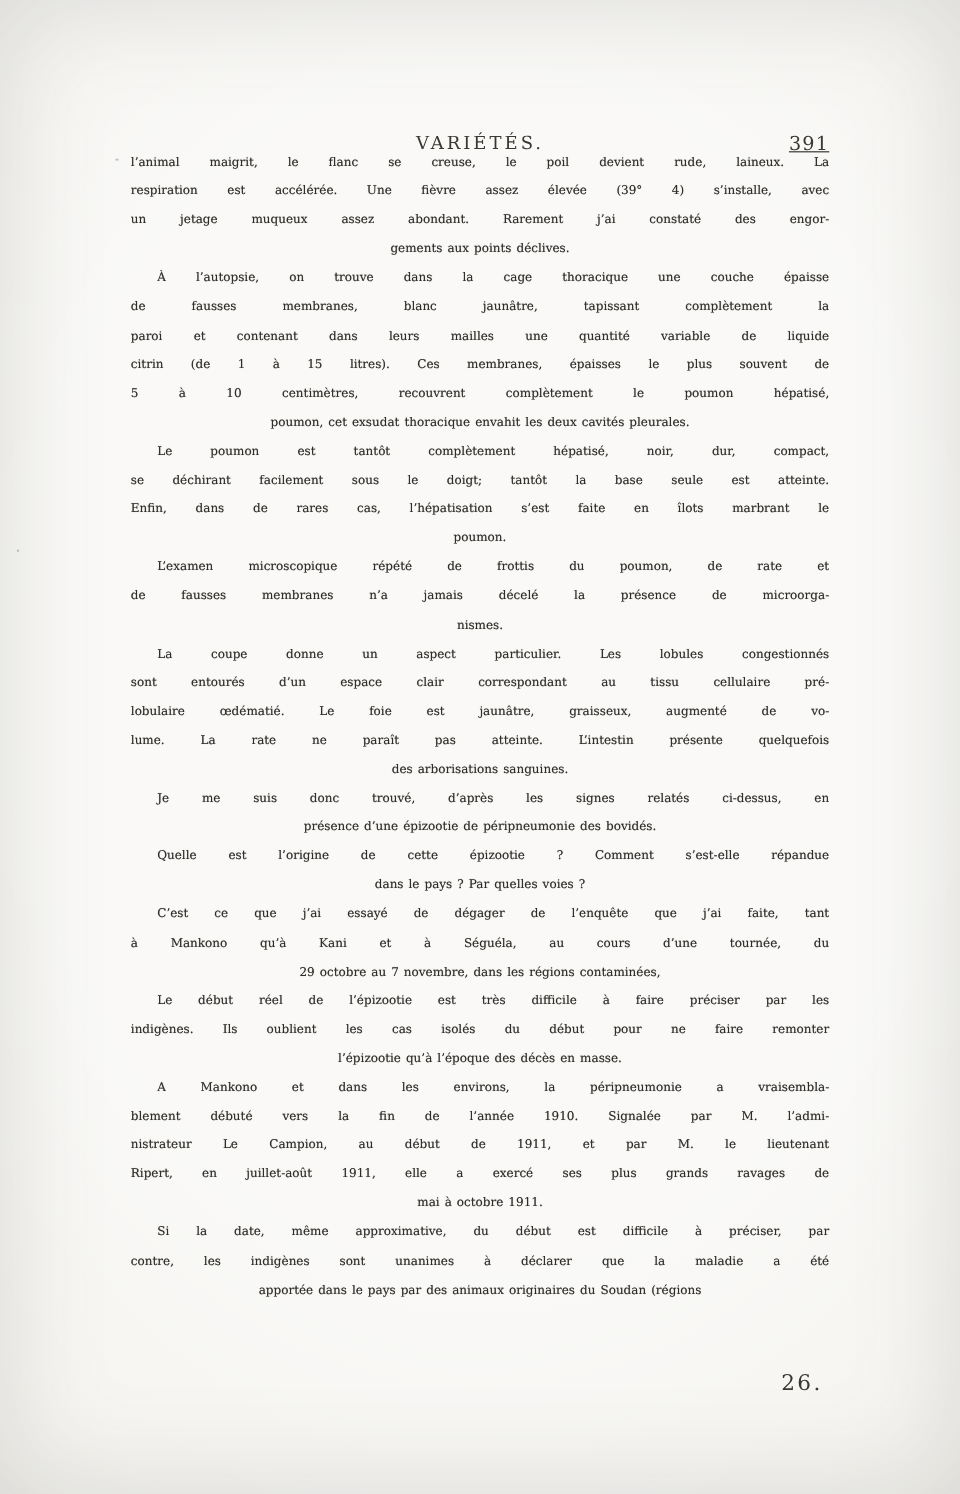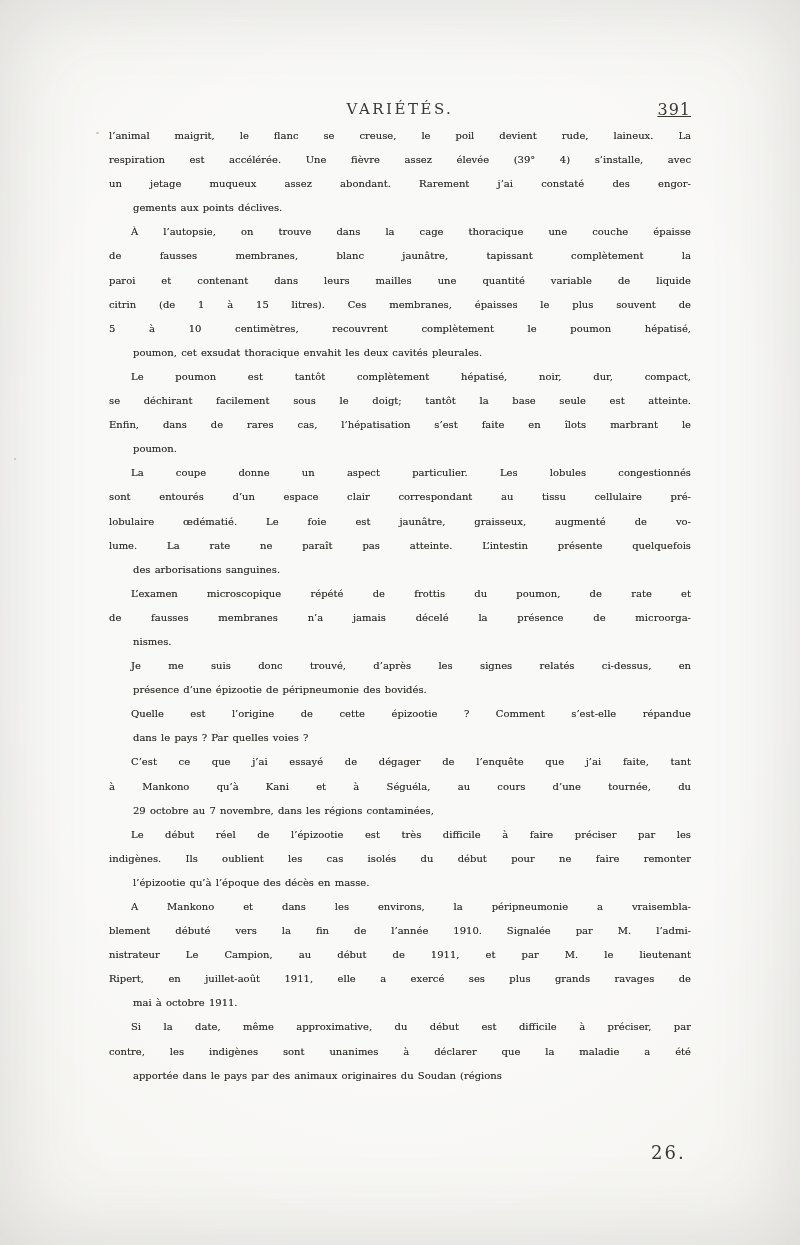--- a/index.html
+++ b/index.html
@@ -17,21 +17,21 @@
   }
   .page{
     position:absolute;inset:0;
     background:
       radial-gradient(ellipse 120% 100% at 50% 45%, rgba(255,255,255,0.55) 40%, rgba(0,0,0,0) 75%),
       var(--paper);
     box-shadow:inset 0 0 90px rgba(90,88,82,0.18);
   }
   .running-head{
     position:absolute;
-    top:100px;left:109px;width:582px;
+    top:110px;left:109px;width:582px;
     height:22px;
   }
   .running-title{
     position:absolute;left:0;right:0;
     text-align:center;
     font-size:15px;
     letter-spacing:2.5px;
     color:#3a3833;
   }
   .page-number{
@@ -45,21 +45,21 @@
     position:absolute;
     top:124px;left:109px;width:582px;
     font-size:10px;
     line-height:24.1px;
     word-spacing:1px;
     text-shadow:0 0 0.6px rgba(62,60,55,0.55);
   }
   .paragraph{margin:0;}
   .line{white-space:normal;}
   .line.just{text-align:justify;text-align-last:justify;}
-  .line.last{text-align:left;margin-left:24px;}
+  .line.last{text-align:center;}
   .line.indent{text-indent:22px;}
   .signature-mark{
     position:absolute;
     top:1142px;left:651px;
     font-size:18px;
     letter-spacing:2px;
     color:#3a3833;
   }
   .scan-speck{
     position:absolute;border-radius:50%;
@@ -93,30 +93,30 @@
         <div class="line just">5 à 10 centimètres, recouvrent complètement le poumon hépatisé,</div>
         <div class="line last">poumon, cet exsudat thoracique envahit les deux cavités pleurales.</div>
       </div>
       <div class="paragraph">
         <div class="line just indent">Le poumon est tantôt complètement hépatisé, noir, dur, compact,</div>
         <div class="line just">se déchirant facilement sous le doigt; tantôt la base seule est atteinte.</div>
         <div class="line just">Enfin, dans de rares cas, l’hépatisation s’est faite en îlots marbrant le</div>
         <div class="line last">poumon.</div>
       </div>
       <div class="paragraph">
+        <div class="line just indent">L’examen microscopique répété de frottis du poumon, de rate et</div>
+        <div class="line just">de fausses membranes n’a jamais décelé la présence de microorga-</div>
+        <div class="line last">nismes.</div>
+      </div>
+      <div class="paragraph">
         <div class="line just indent">La coupe donne un aspect particulier. Les lobules congestionnés</div>
         <div class="line just">sont entourés d’un espace clair correspondant au tissu cellulaire pré-</div>
         <div class="line just">lobulaire œdématié. Le foie est jaunâtre, graisseux, augmenté de vo-</div>
         <div class="line just">lume. La rate ne paraît pas atteinte. L’intestin présente quelquefois</div>
         <div class="line last">des arborisations sanguines.</div>
-      </div>
-      <div class="paragraph">
-        <div class="line just indent">L’examen microscopique répété de frottis du poumon, de rate et</div>
-        <div class="line just">de fausses membranes n’a jamais décelé la présence de microorga-</div>
-        <div class="line last">nismes.</div>
       </div>
       <div class="paragraph">
         <div class="line just indent">Je me suis donc trouvé, d’après les signes relatés ci-dessus, en</div>
         <div class="line last">présence d’une épizootie de péripneumonie des bovidés.</div>
       </div>
       <div class="paragraph">
         <div class="line just indent">Quelle est l’origine de cette épizootie ? Comment s’est-elle répandue</div>
         <div class="line last">dans le pays ? Par quelles voies ?</div>
       </div>
       <div class="paragraph">

